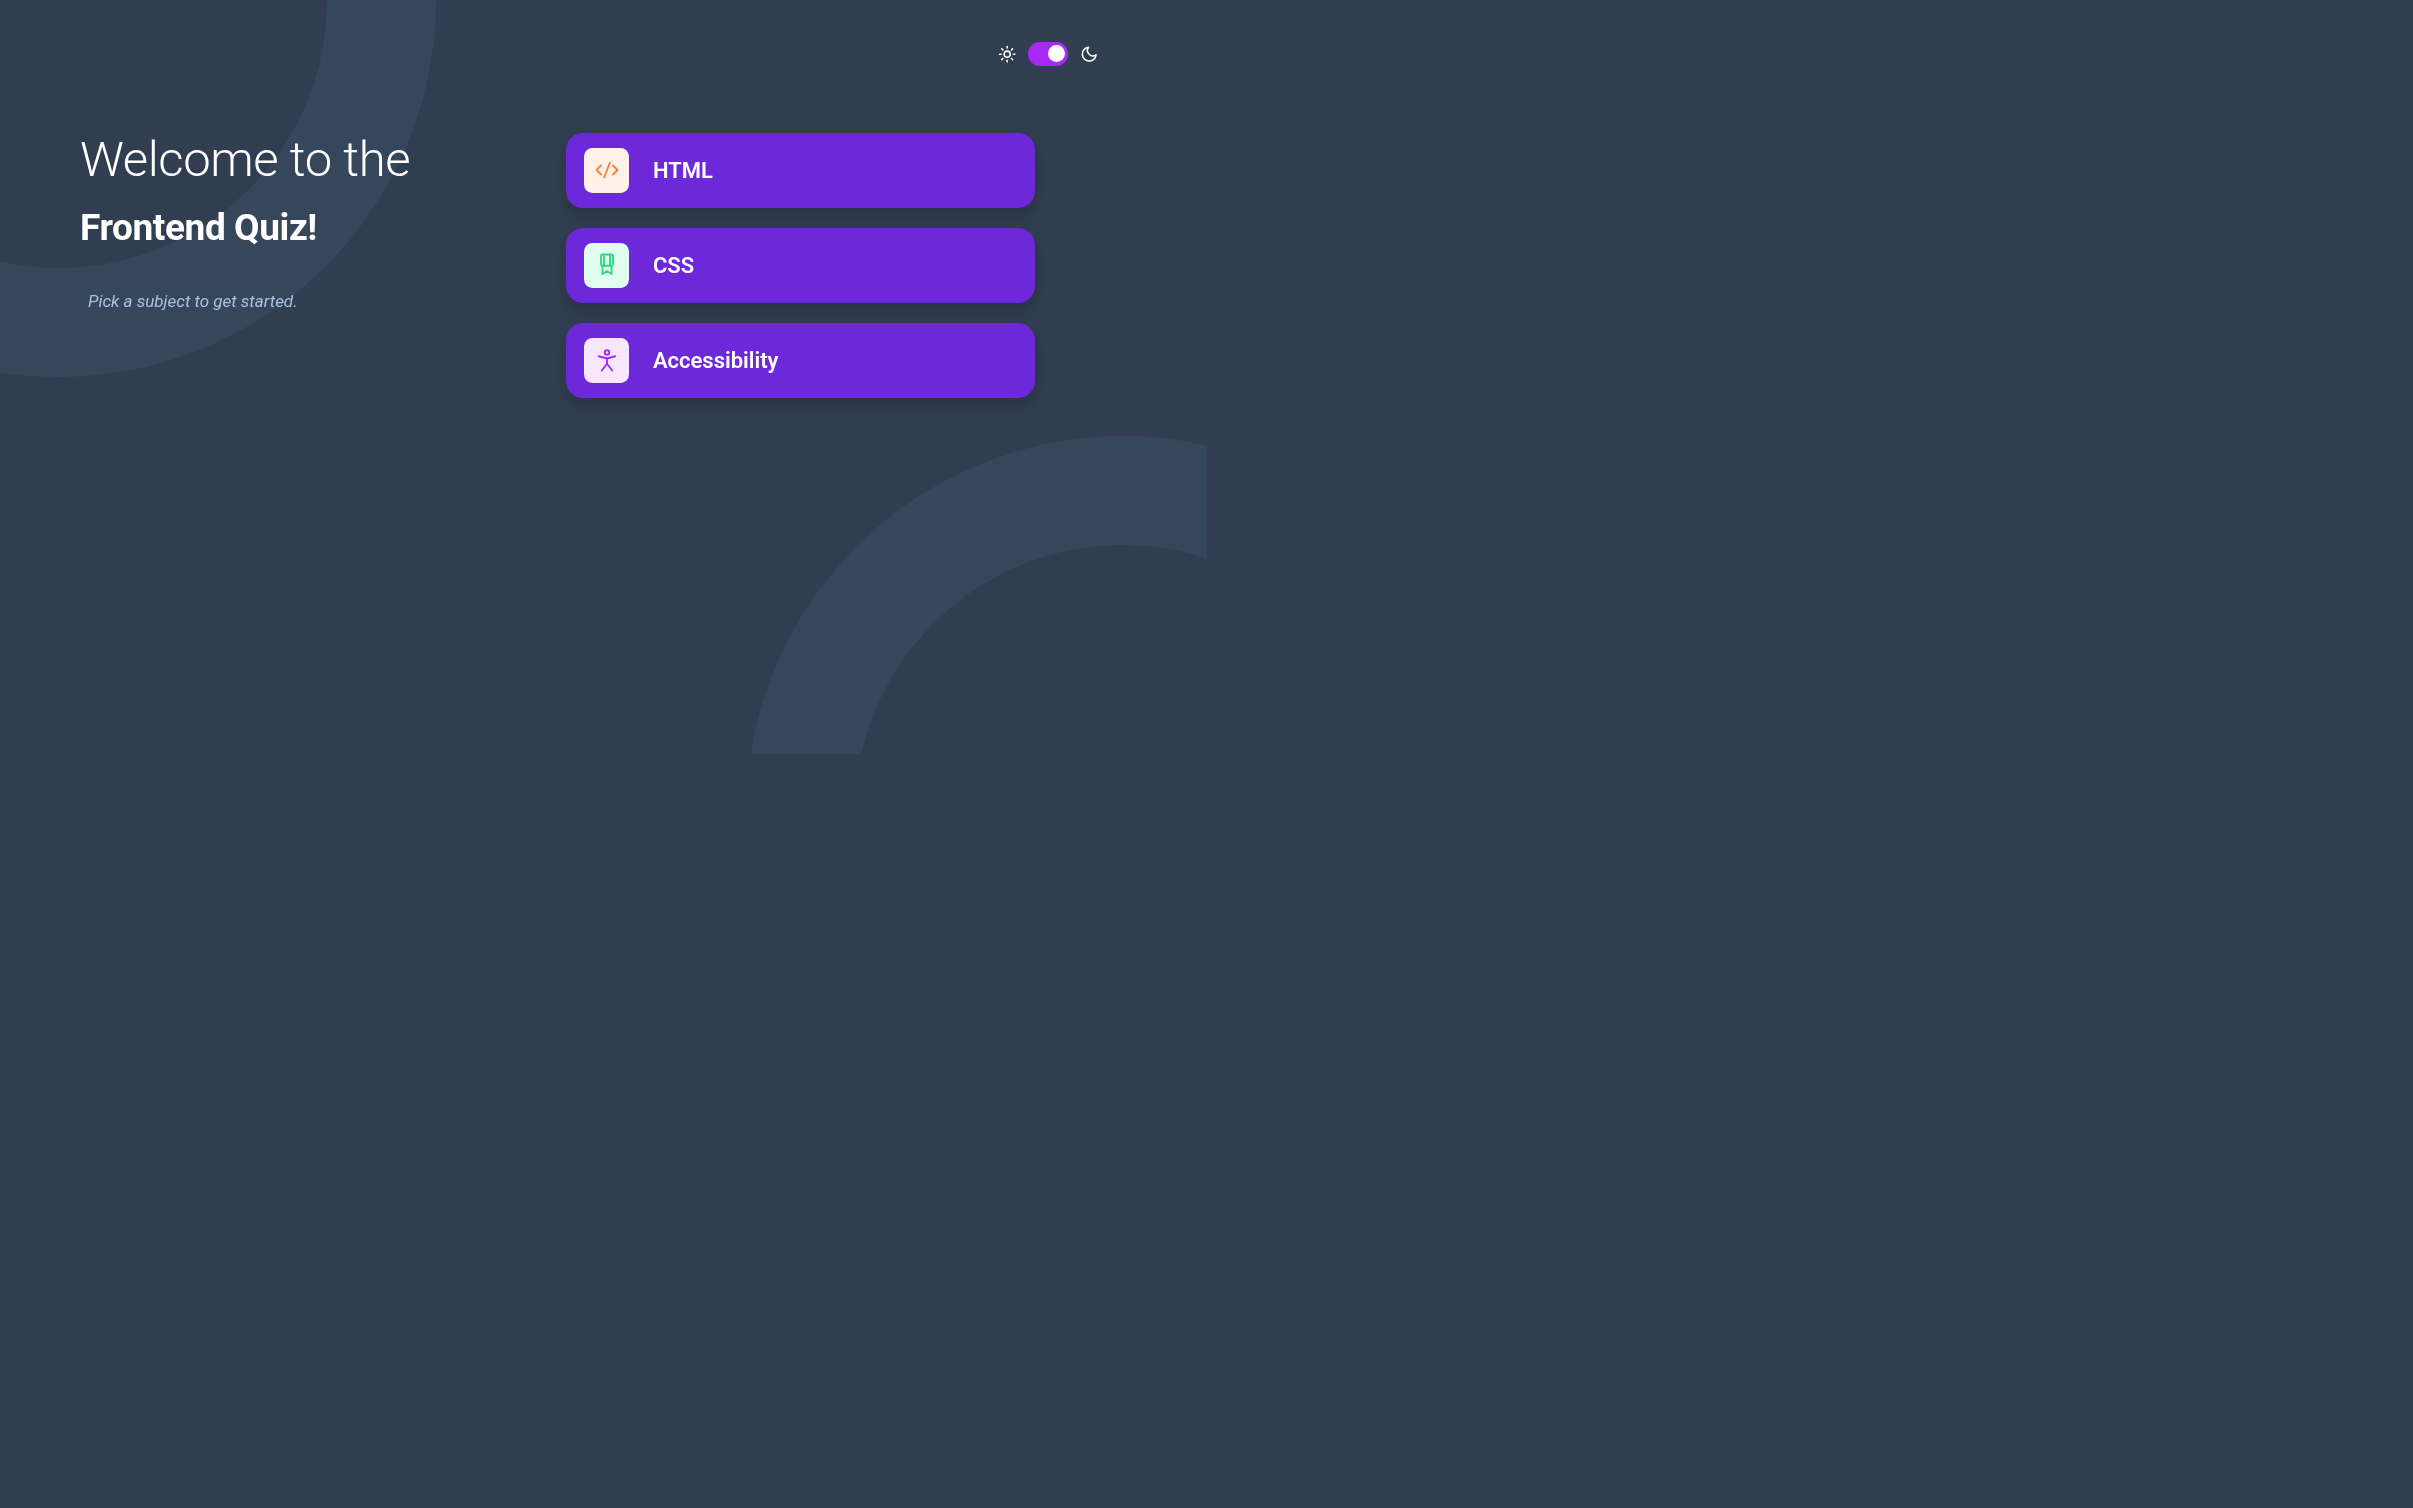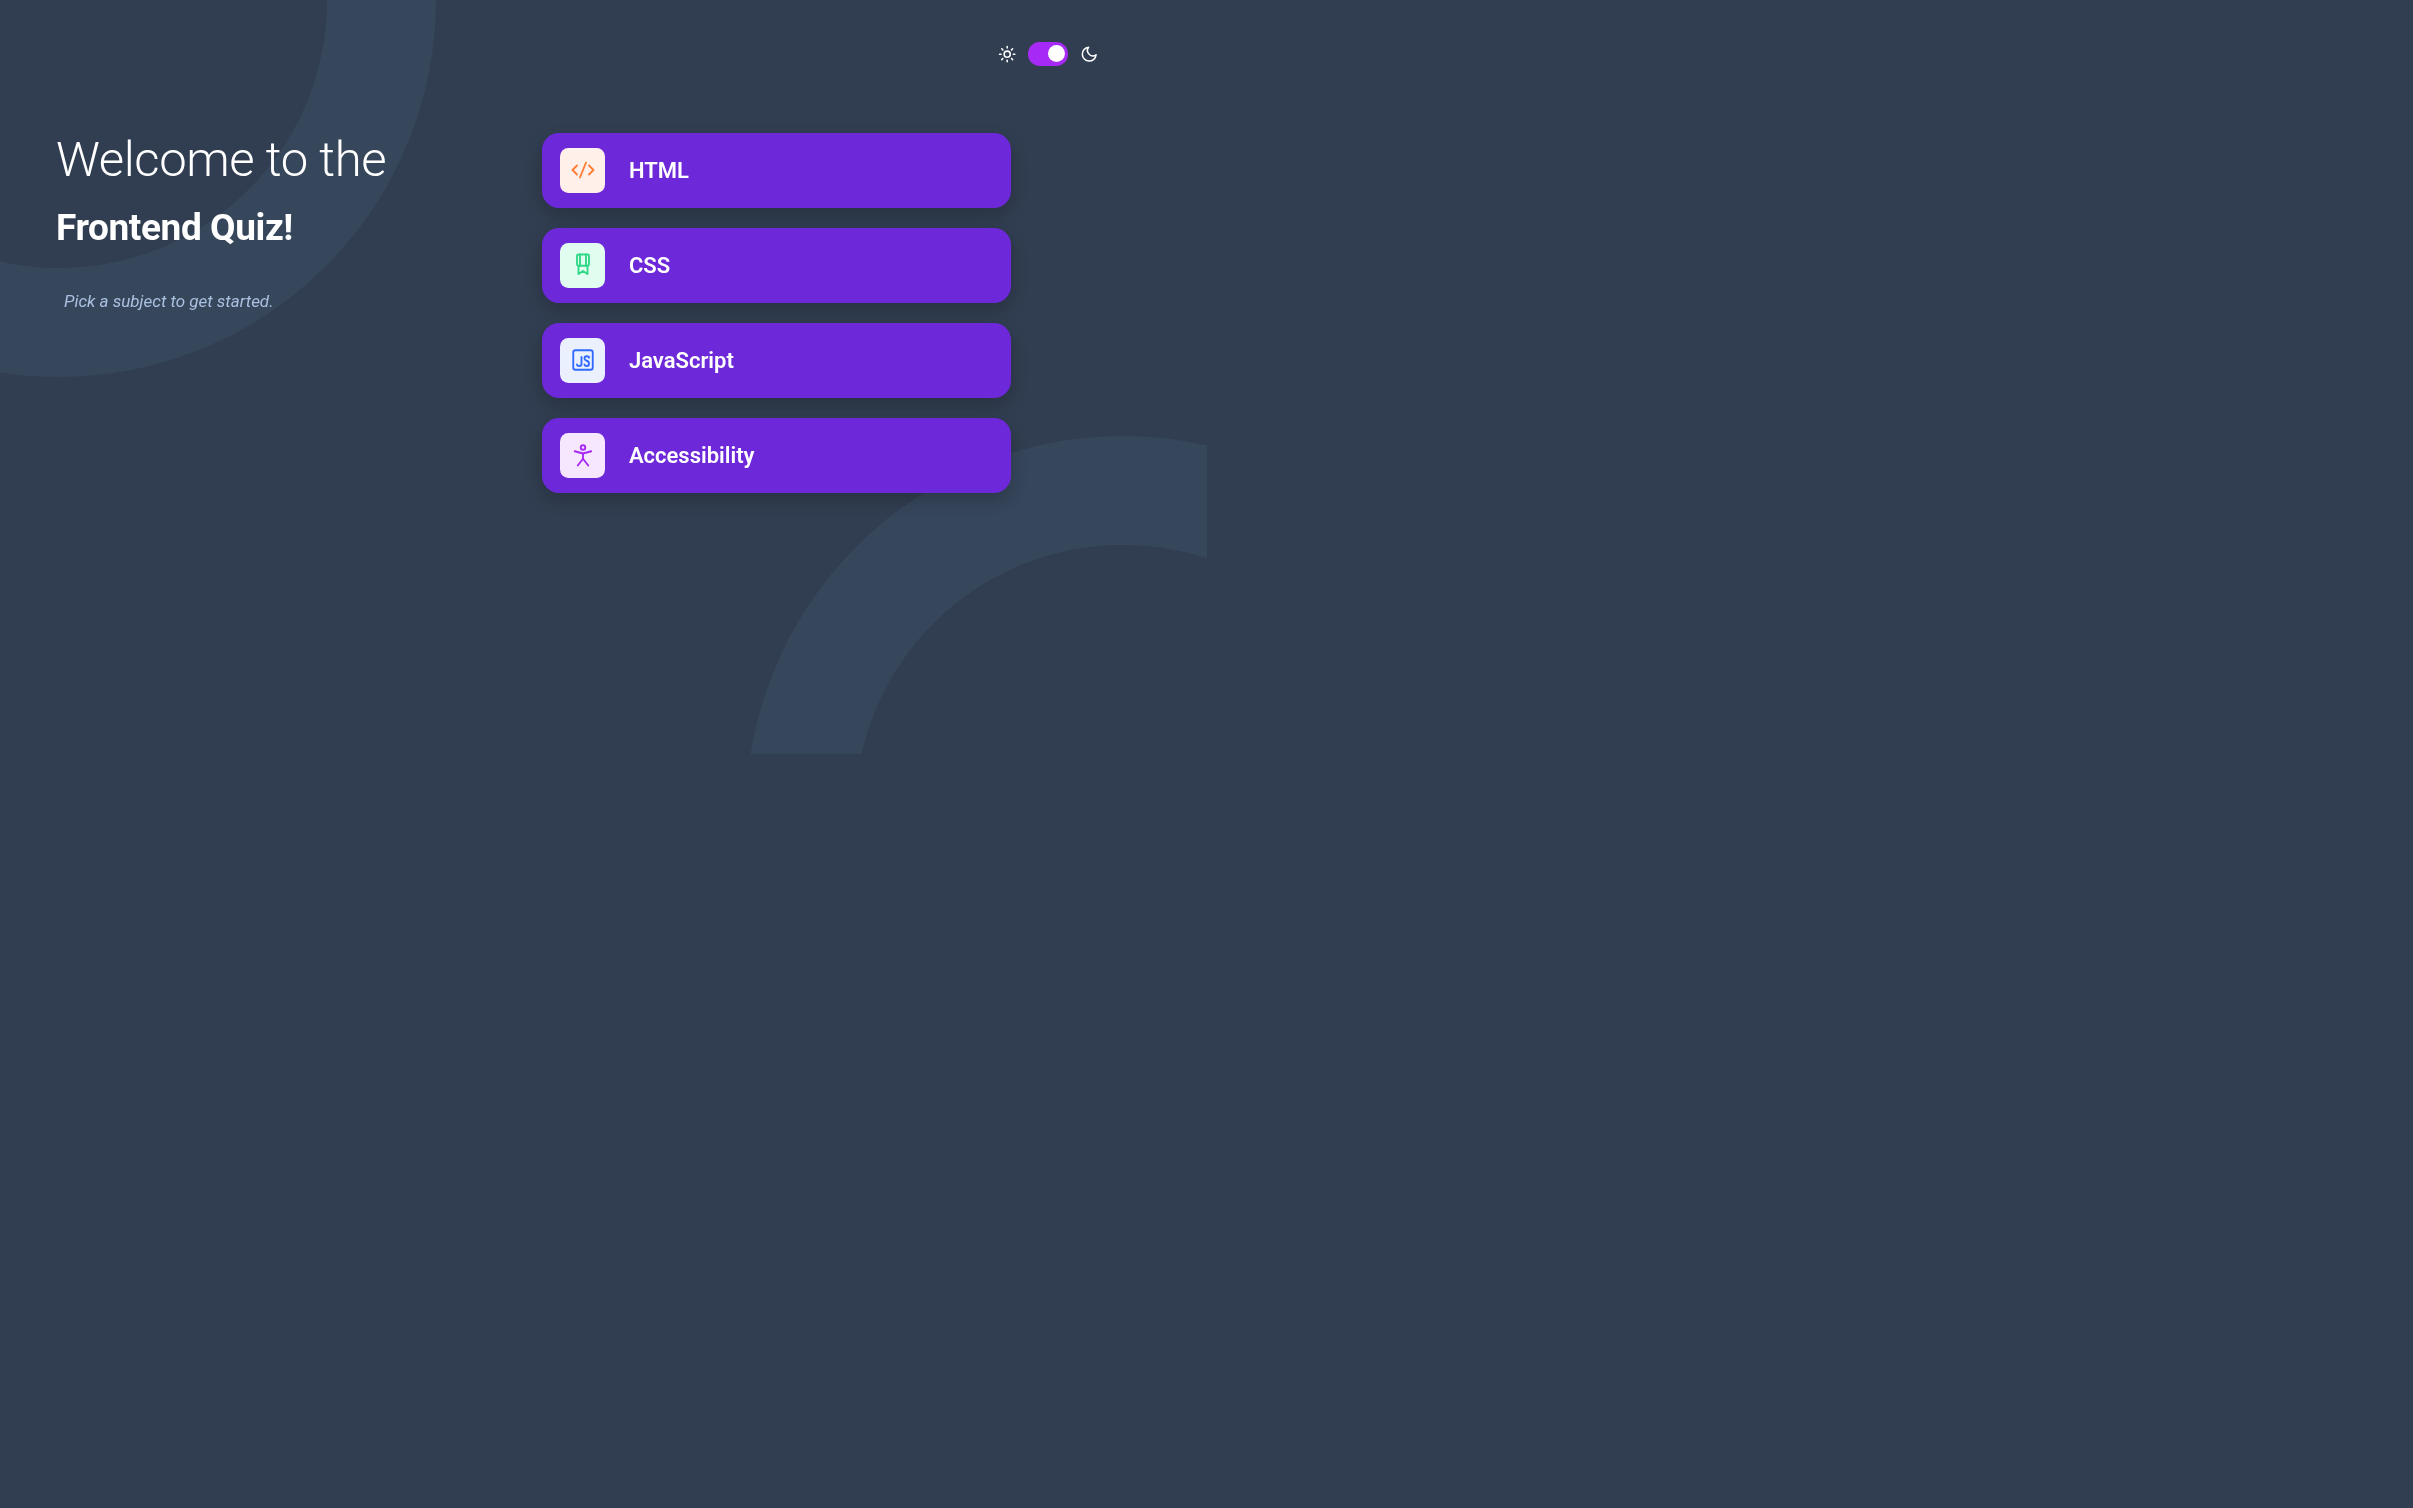--- a/index.html
+++ b/index.html
@@ -82,21 +82,21 @@
       background-color: #fff;
       border-radius: 50%;
       top: 3.4px;
       right: 3.4px;
     }
 
     .container {
       position: relative;
       z-index: 1;
       display: flex;
-      padding: 67px 109px 0 56px;
+      padding: 67px 109px 0 80px;
       gap: 84px;
     }
 
     .left-pane {
       flex: 1;
       max-width: 402px;
     }
 
     .heading-light {
       font-size: 49px;
@@ -218,30 +218,20 @@
         <svg width="30" height="30" viewBox="0 0 40 40" fill="none" stroke="#2FD887" stroke-width="2.5" stroke-linecap="round" stroke-linejoin="round">
           <rect x="12" y="6" width="16" height="15" rx="2"></rect>
           <line x1="16" y1="6" x2="16" y2="21"></line>
           <line x1="24" y1="6" x2="24" y2="21"></line>
           <path d="M14 21 L14 32 L20 28 L26 32 L26 21"></path>
         </svg>
       </div>
       <div class="subject-label">CSS</div>
     </div>
 
-    <div class="subject-card">
-      <div class="subject-icon icon-js">
-        <svg width="30" height="30" viewBox="0 0 40 40" fill="none" stroke="#306AFF" stroke-width="2.5" stroke-linecap="round" stroke-linejoin="round">
-          <rect x="7" y="7" width="26" height="26" rx="3"></rect>
-          <path d="M18 16 L18 25 Q18 28 15 28 Q12 28 12 26"></path>
-          <path d="M28 17 Q28 15 25 15 Q22 15 22 18 Q22 20 25 21 Q28 22 28 25 Q28 28 25 28 Q22 28 22 26"></path>
-        </svg>
-      </div>
-      <div class="subject-label">JavaScript</div>
-    </div>
 
     <div class="subject-card">
       <div class="subject-icon icon-accessibility">
         <svg width="30" height="30" viewBox="0 0 40 40" fill="none" stroke="#A729F5" stroke-width="2.5" stroke-linecap="round" stroke-linejoin="round">
           <circle cx="20" cy="10" r="3"></circle>
           <path d="M9 15 L20 18 L31 15"></path>
           <path d="M20 18 L20 25"></path>
           <path d="M20 25 L13 34"></path>
           <path d="M20 25 L27 34"></path>
         </svg>

